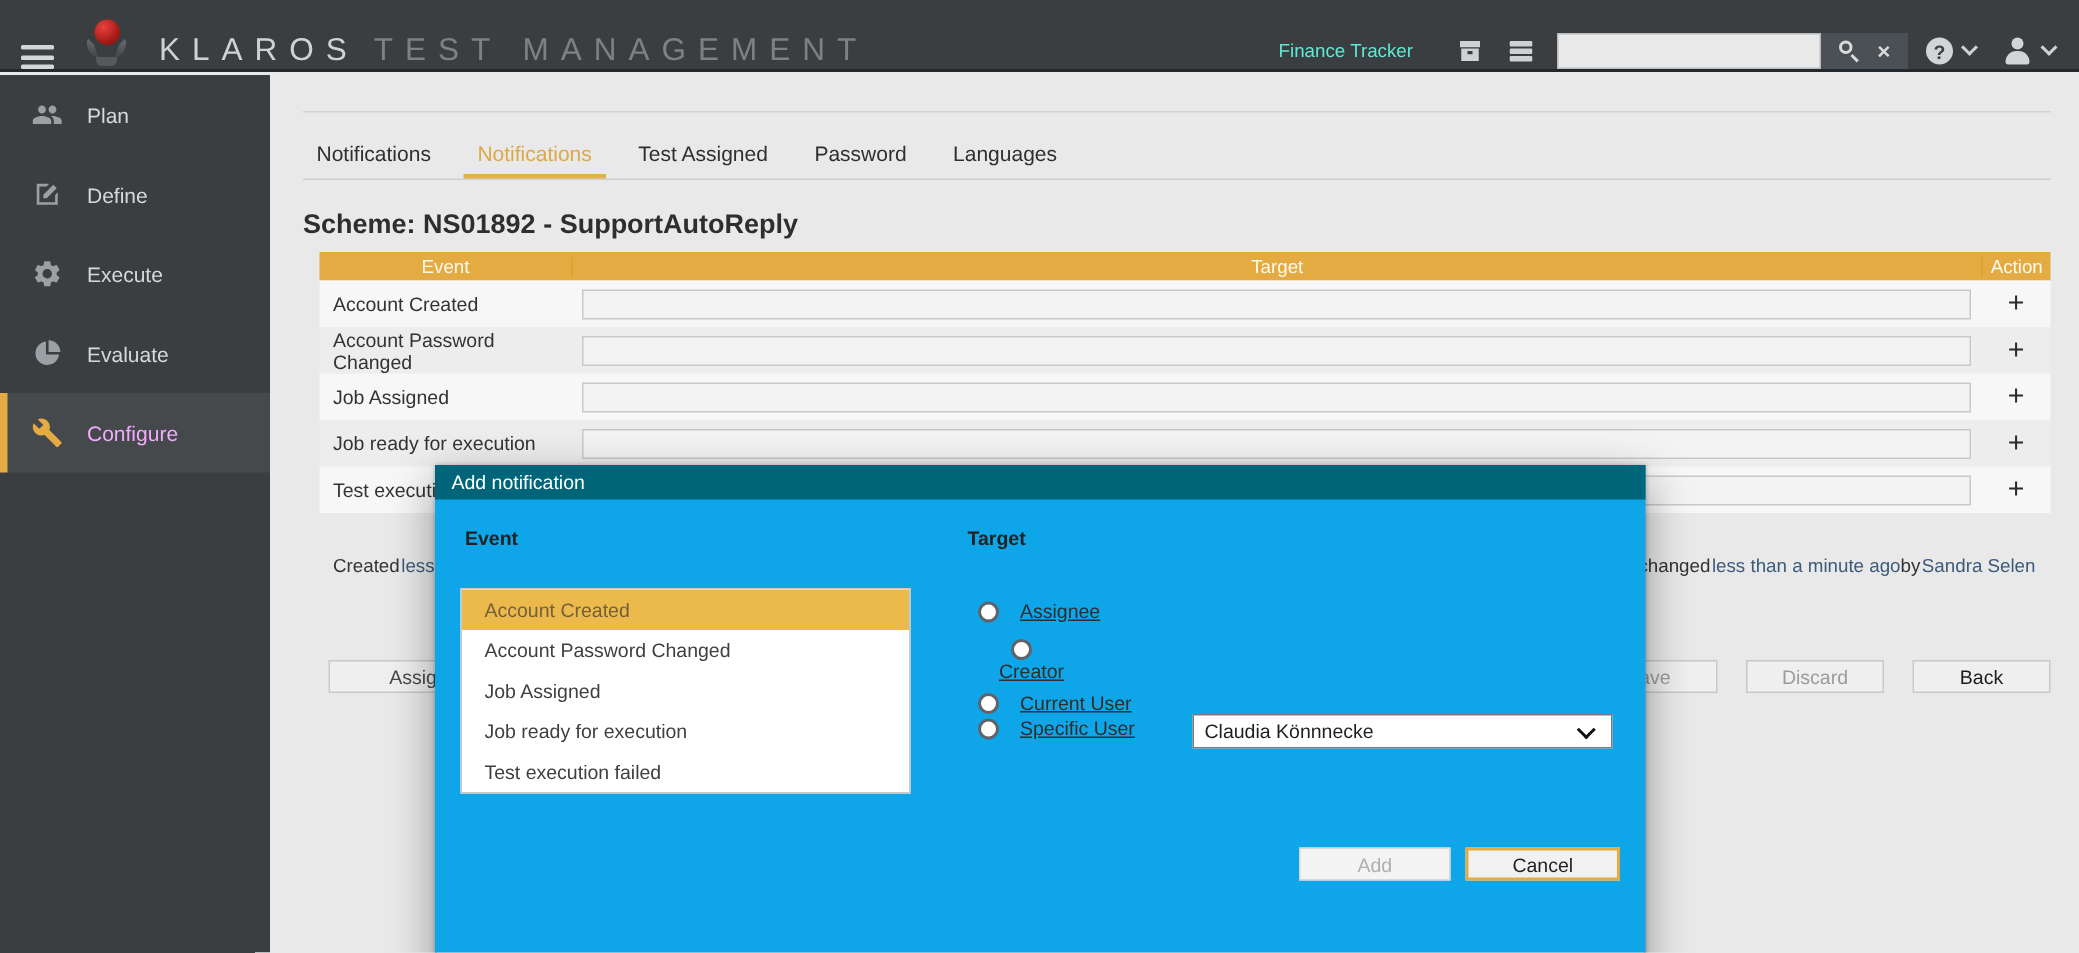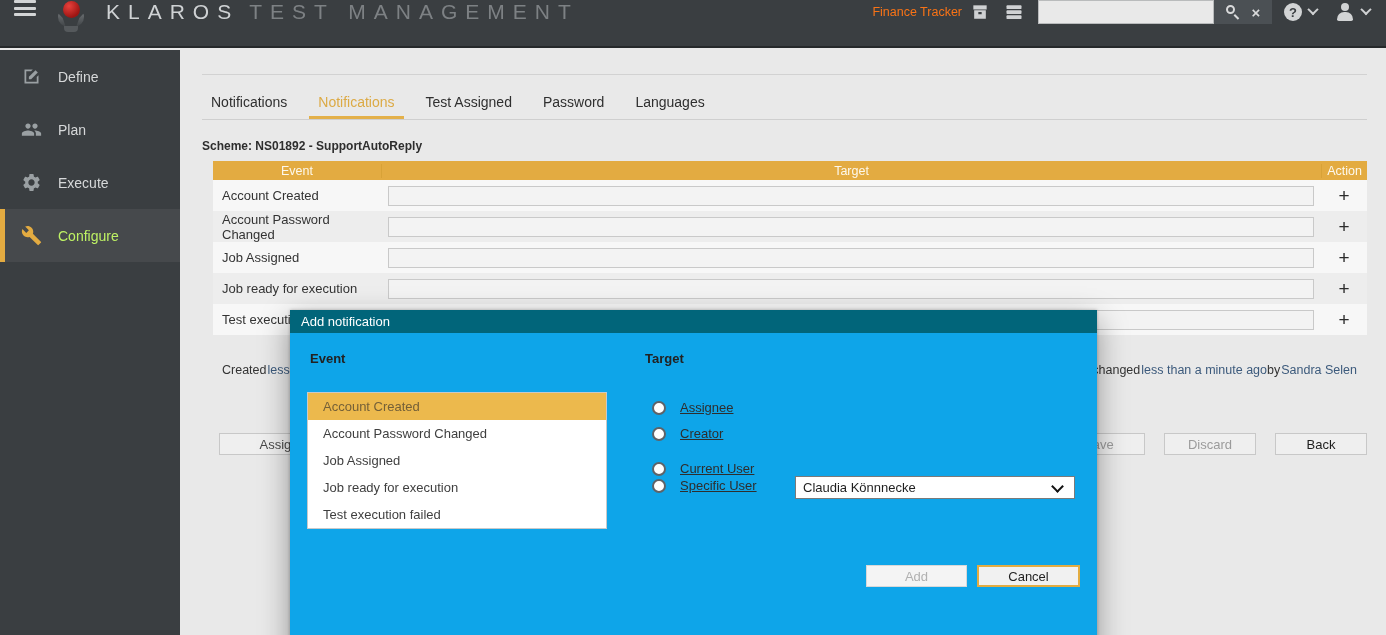--- a/index.html
+++ b/index.html
@@ -8,36 +8,36 @@
     font-family: "Liberation Sans", sans-serif;
     background:#e9e9e9;
     position:relative;
     overflow:hidden;
     color:#333;
   }
   
   .topbar {
     position:absolute; left:0; top:0; width:1386px; height:48px;
     background:#3a3e41; border-bottom:2px solid #26292b;
-    display:flex; align-items:flex-start; z-index:3;
+    display:flex; align-items:flex-end; z-index:3;
   }
   .hamburger { width:22px; height:16px; margin-left:14px; display:flex; flex-direction:column; justify-content:space-between; cursor:pointer; }
   .hamburger span { display:block; height:3px; background:#d3d5d6; border-radius:1px; }
   .logo { width:36px; height:34px; margin-left:16px; position:relative; }
   .logo .ball { position:absolute; left:11px; top:1px; width:17px; height:17px; border-radius:50%;
     background:radial-gradient(circle at 35% 30%, #e8413c, #9d1513 70%); }
   .logo .hand { position:absolute; left:6px; top:13px; width:26px; height:14px;
     background:linear-gradient(#6a6e71,#3f4346); border-radius:3px 3px 10px 10px;
     clip-path:polygon(0 0, 18% 35%, 30% 100%, 70% 100%, 82% 35%, 100% 0, 100% 100%, 0 100%); }
   .logo .base { position:absolute; left:12px; top:26px; width:14px; height:6px; background:#55595c; border-radius:0 0 4px 4px; }
   .brand { margin-left:18px; font-size:21px; letter-spacing:8px; white-space:nowrap; }
   .brand .primary { color:#cfd2d4; }
   .brand .secondary { color:#7d8184; margin-left:10px; }
   .topbar-right { margin-left:auto; display:flex; align-items:center; margin-right:16px; }
-  .project-label { color:#f97316; font-size:12.5px; margin-right:8px; }
+  .project-label { color:#5eead4; font-size:12.5px; margin-right:28px; }
   .top-icon { width:20px; height:20px; margin-right:14px; cursor:pointer; }
   .top-icon svg { width:20px; height:20px; fill:#cfd1d3; }
   .searchwrap { display:flex; align-items:stretch; height:24px; margin-right:12px; }
   .search-input { width:176px; height:24px; border:1px solid #b9bbbc; background:#e9e9e9; outline:none; font-size:13px; padding:0 6px; }
   .search-actions { width:58px; background:#4b5054; display:flex; align-items:center; justify-content:space-evenly; }
   .mag { position:relative; width:14px; height:14px; cursor:pointer; }
   .mag .lens { position:absolute; left:0; top:0; width:9px; height:9px; border:2px solid #d9dadb; border-radius:50%; }
   .mag .stick { position:absolute; left:9px; top:9px; width:6px; height:2px; background:#d9dadb; transform:rotate(45deg); transform-origin:0 0; }
   .clear-x { color:#d9dadb; font-size:15px; font-weight:bold; cursor:pointer; line-height:1; }
   .help { display:flex; align-items:center; margin-right:18px; cursor:pointer; }
@@ -49,30 +49,30 @@
   .user .person .body { position:absolute; left:2px; top:10px; width:16px; height:9px; background:#d2d4d5; border-radius:8px 8px 2px 2px; }
 
   
   .sidebar { position:absolute; left:0; top:50px; width:180px; height:585px; background:#3a3e41; z-index:2; }
   .nav-item { height:53px; display:flex; align-items:center; padding-left:21px; cursor:pointer; position:relative; }
   .nav-item svg { width:21px; height:21px; fill:#9aa0a3; flex:0 0 auto; }
   .nav-item .nav-label { color:#d6d8d9; font-size:14px; margin-left:16px; }
   .nav-item.active { background:#46494c; }
   .nav-item.active::before { content:""; position:absolute; left:0; top:0; bottom:0; width:5px; background:#e3ab41; }
   .nav-item.active svg { fill:#e3ab41; }
-  .nav-item.active .nav-label { color:#bef264; }
+  .nav-item.active .nav-label { color:#f0abfc; }
 
   
   .content { position:absolute; left:180px; top:50px; width:1206px; height:585px; padding:13px 19px 0 22px; }
   .page-title { font-size:15px; font-weight:bold; color:#2e2e2e; }
   .divider { height:1px; background:#d2d2d2; margin-top:11px; }
   .tabs { display:flex; margin-top:19px; border-bottom:1px solid #cfcfcf; }
   .tab { font-size:14px; color:#2f2f2f; padding:0 9px 9px 9px; margin-right:13px; cursor:pointer; }
   .tab.active { color:#dcaa45; border-bottom:3px solid #e3b04a; padding-bottom:6px; }
-  .scheme-title { margin-top:19px; font-size:12px; font-weight:bold; color:#2e2e2e; }
+  .scheme-title { margin-top:19px; font-size:18px; font-weight:bold; color:#2e2e2e; }
   .ntable { margin-top:8px; margin-left:11px; }
   .thead { display:flex; background:#e3ab41; height:19px; align-items:center; color:#fdf8ec; font-size:12.5px; }
   .th-event { width:168px; text-align:center; }
   .th-target { flex:1; text-align:center; border-left:1px solid #d8a237; }
   .th-action { width:46px; text-align:center; border-left:1px solid #d8a237; }
   .trow { display:flex; height:31px; align-items:center; font-size:13px; }
   .trow:nth-child(odd) { background:#ededed; }
   .trow:nth-child(even) { background:#f7f7f7; }
   .td-event { width:168px; padding-left:9px; color:#333; }
   .td-target { flex:1; padding:0 7px; }
@@ -160,36 +160,43 @@
           <span class="body"></span>
         </span>
       <span class="chev"></span>
     </div>
   </div>
 </div>
 
 <div class="sidebar">
   <div class="nav-item">
     <svg viewBox="0 0 24 24">
+        <path d="M16 11c1.66 0 2.99-1.34 2.99-3S17.66 5 16 5s-3 1.34-3 3 1.34 3 3 3zm-8 0c1.66 0 2.99-1.34 2.99-3S9.66 5 8 5 5 6.34 5 8s1.34 3 3 3zm0 2c-2.33 0-7 1.17-7 3.5V19h14v-2.5c0-2.33-4.67-3.5-7-3.5zm8 0c-.29 0-.62.02-.97.05 1.16.84 1.97 1.97 1.97 3.45V19h6v-2.5c0-2.33-4.67-3.5-7-3.5z"></path>
+      </svg>
+    <span class="nav-label">Plan</span>
+  </div>
+  <div class="nav-item">
+    <svg viewBox="0 0 24 24">
         <path d="M4 4h9.5l-2 2H6v12h12v-5.5l2-2V20H4z"></path>
         <path d="M9 15v-2.6l7.6-7.6 2.6 2.6L11.6 15z"></path>
       </svg>
     <span class="nav-label">Define</span>
   </div>
   <div class="nav-item">
     <svg viewBox="0 0 24 24">
-        <path d="M16 11c1.66 0 2.99-1.34 2.99-3S17.66 5 16 5s-3 1.34-3 3 1.34 3 3 3zm-8 0c1.66 0 2.99-1.34 2.99-3S9.66 5 8 5 5 6.34 5 8s1.34 3 3 3zm0 2c-2.33 0-7 1.17-7 3.5V19h14v-2.5c0-2.33-4.67-3.5-7-3.5zm8 0c-.29 0-.62.02-.97.05 1.16.84 1.97 1.97 1.97 3.45V19h6v-2.5c0-2.33-4.67-3.5-7-3.5z"></path>
-      </svg>
-    <span class="nav-label">Plan</span>
+        <path d="M19.14 12.94c.04-.3.06-.61.06-.94 0-.32-.02-.64-.07-.94l2.03-1.58a.49.49 0 0 0 .12-.61l-1.92-3.32a.488.488 0 0 0-.59-.22l-2.39.96c-.5-.38-1.03-.7-1.62-.94l-.36-2.54a.484.484 0 0 0-.48-.41h-3.84c-.24 0-.43.17-.47.41l-.36 2.54c-.59.24-1.13.57-1.62.94l-2.39-.96c-.22-.08-.47 0-.59.22L2.74 8.87c-.12.21-.08.47.12.61l2.03 1.58c-.05.3-.09.63-.09.94s.02.64.07.94l-2.03 1.58a.49.49 0 0 0-.12.61l1.92 3.32c.12.22.37.29.59.22l2.39-.96c.5.38 1.03.7 1.62.94l.36 2.54c.05.24.24.41.48.41h3.84c.24 0 .44-.17.47-.41l.36-2.54c.59-.24 1.13-.56 1.62-.94l2.39.96c.22.08.47 0 .59-.22l1.92-3.32c.12-.22.07-.47-.12-.61l-2.01-1.58zM12 15.6A3.61 3.61 0 0 1 8.4 12c0-1.98 1.62-3.6 3.6-3.6s3.6 1.62 3.6 3.6-1.62 3.6-3.6 3.6z"></path>
+      </svg>
+    <span class="nav-label">Execute</span>
   </div>
   <div class="nav-item">
     <svg viewBox="0 0 24 24">
-        <path d="M19.14 12.94c.04-.3.06-.61.06-.94 0-.32-.02-.64-.07-.94l2.03-1.58a.49.49 0 0 0 .12-.61l-1.92-3.32a.488.488 0 0 0-.59-.22l-2.39.96c-.5-.38-1.03-.7-1.62-.94l-.36-2.54a.484.484 0 0 0-.48-.41h-3.84c-.24 0-.43.17-.47.41l-.36 2.54c-.59.24-1.13.57-1.62.94l-2.39-.96c-.22-.08-.47 0-.59.22L2.74 8.87c-.12.21-.08.47.12.61l2.03 1.58c-.05.3-.09.63-.09.94s.02.64.07.94l-2.03 1.58a.49.49 0 0 0-.12.61l1.92 3.32c.12.22.37.29.59.22l2.39-.96c.5.38 1.03.7 1.62.94l.36 2.54c.05.24.24.41.48.41h3.84c.24 0 .44-.17.47-.41l.36-2.54c.59-.24 1.13-.56 1.62-.94l2.39.96c.22.08.47 0 .59-.22l1.92-3.32c.12-.22.07-.47-.12-.61l-2.01-1.58zM12 15.6A3.61 3.61 0 0 1 8.4 12c0-1.98 1.62-3.6 3.6-3.6s3.6 1.62 3.6 3.6-1.62 3.6-3.6 3.6z"></path>
-      </svg>
-    <span class="nav-label">Execute</span>
+        <path d="M11 3.05A9 9 0 1 0 20.95 13H11z"></path>
+        <path d="M13 2.05V11h8.95A9.004 9.004 0 0 0 13 2.05z"></path>
+      </svg>
+    <span class="nav-label">Evaluate</span>
   </div>
   <div class="nav-item active">
     <svg viewBox="0 0 24 24">
         <path d="M22.7 19l-9.1-9.1c.9-2.3.4-5-1.5-6.9-2-2-5-2.4-7.4-1.3L9 6 6 9 1.6 4.7C.4 7.1.9 10.1 2.9 12.1c1.9 1.9 4.6 2.4 6.9 1.5l9.1 9.1c.4.4 1 .4 1.4 0l2.3-2.3c.5-.4.5-1.1.1-1.4z"></path>
       </svg>
     <span class="nav-label">Configure</span>
   </div>
 </div>
 
 <div class="content">
@@ -270,21 +277,21 @@
     <div class="opt">Account Password Changed</div>
     <div class="opt">Job Assigned</div>
     <div class="opt">Job ready for execution</div>
     <div class="opt">Test execution failed</div>
   </div>
 
   <div class="radio-row" style="top:90px;">
     <span class="radio"></span>
     <span class="radio-label">Assignee</span>
   </div>
-  <div class="radio-row" style="top:116px;">
+  <div class="radio-row" style="top:116px;flex-direction:column;">
     <span class="radio"></span>
     <span class="radio-label">Creator</span>
   </div>
   <div class="radio-row" style="top:151px;">
     <span class="radio"></span>
     <span class="radio-label">Current User</span>
   </div>
   <div class="radio-row" style="top:168px;">
     <span class="radio"></span>
     <span class="radio-label">Specific User</span>

